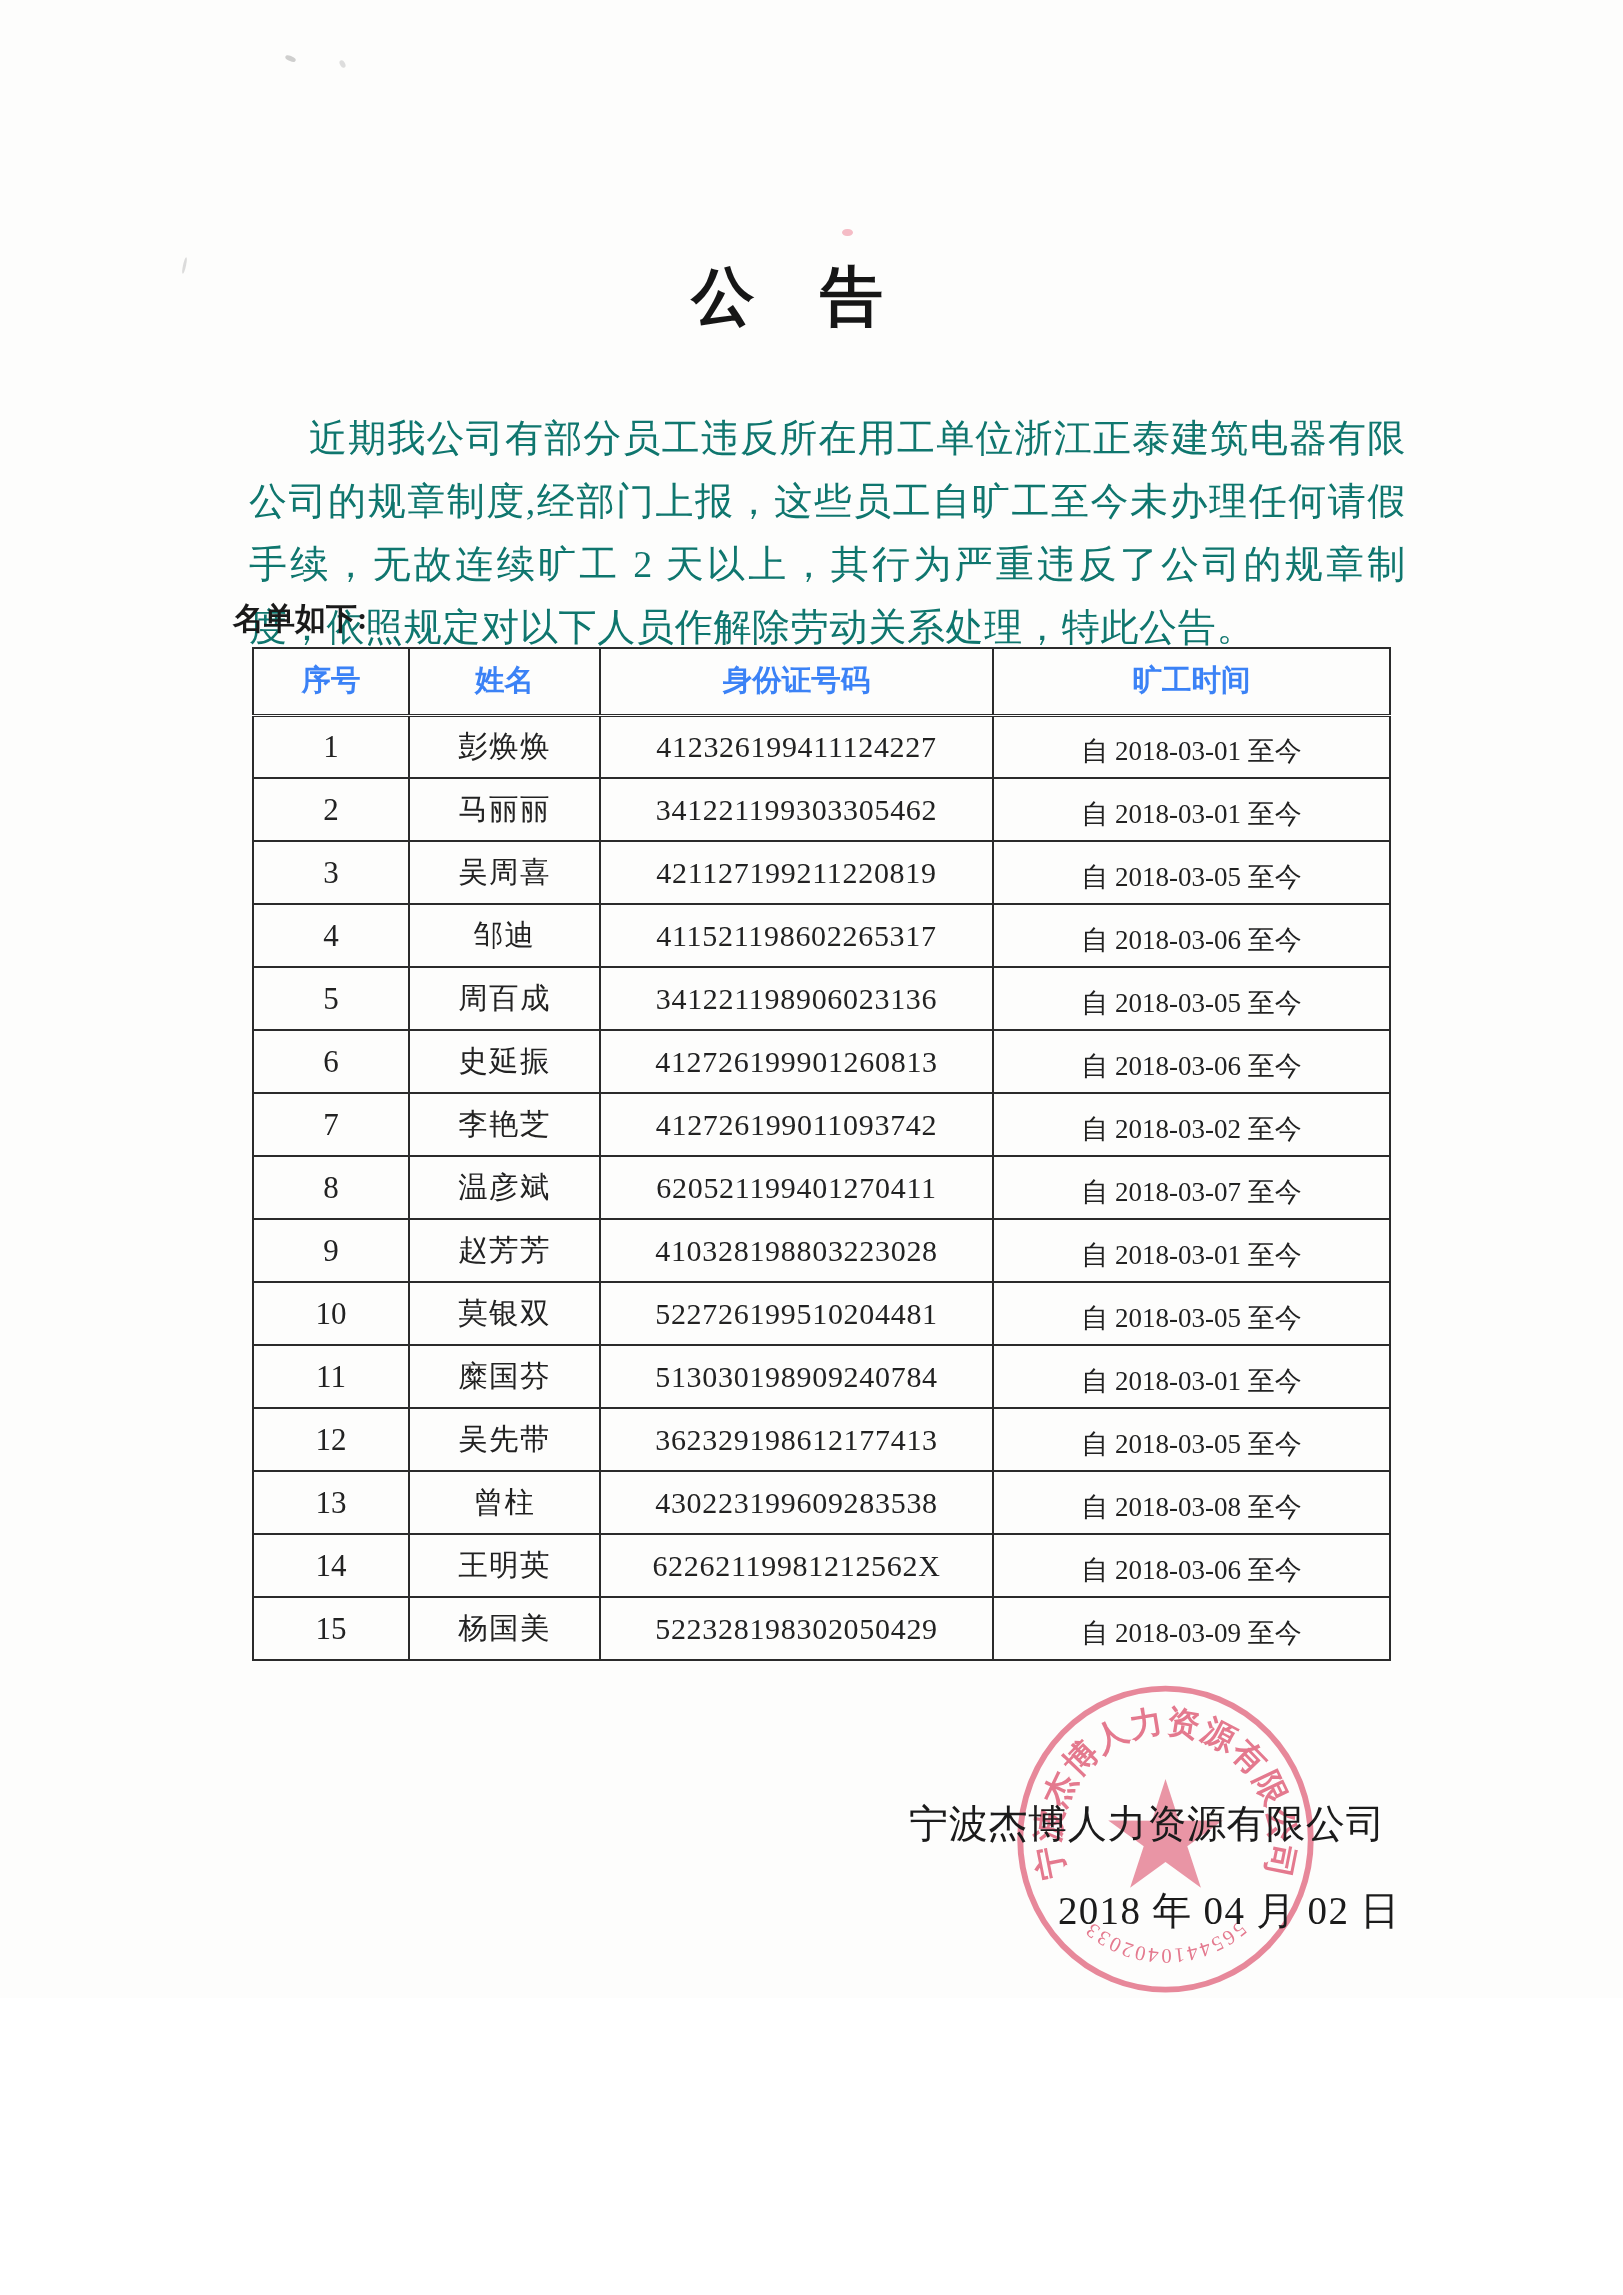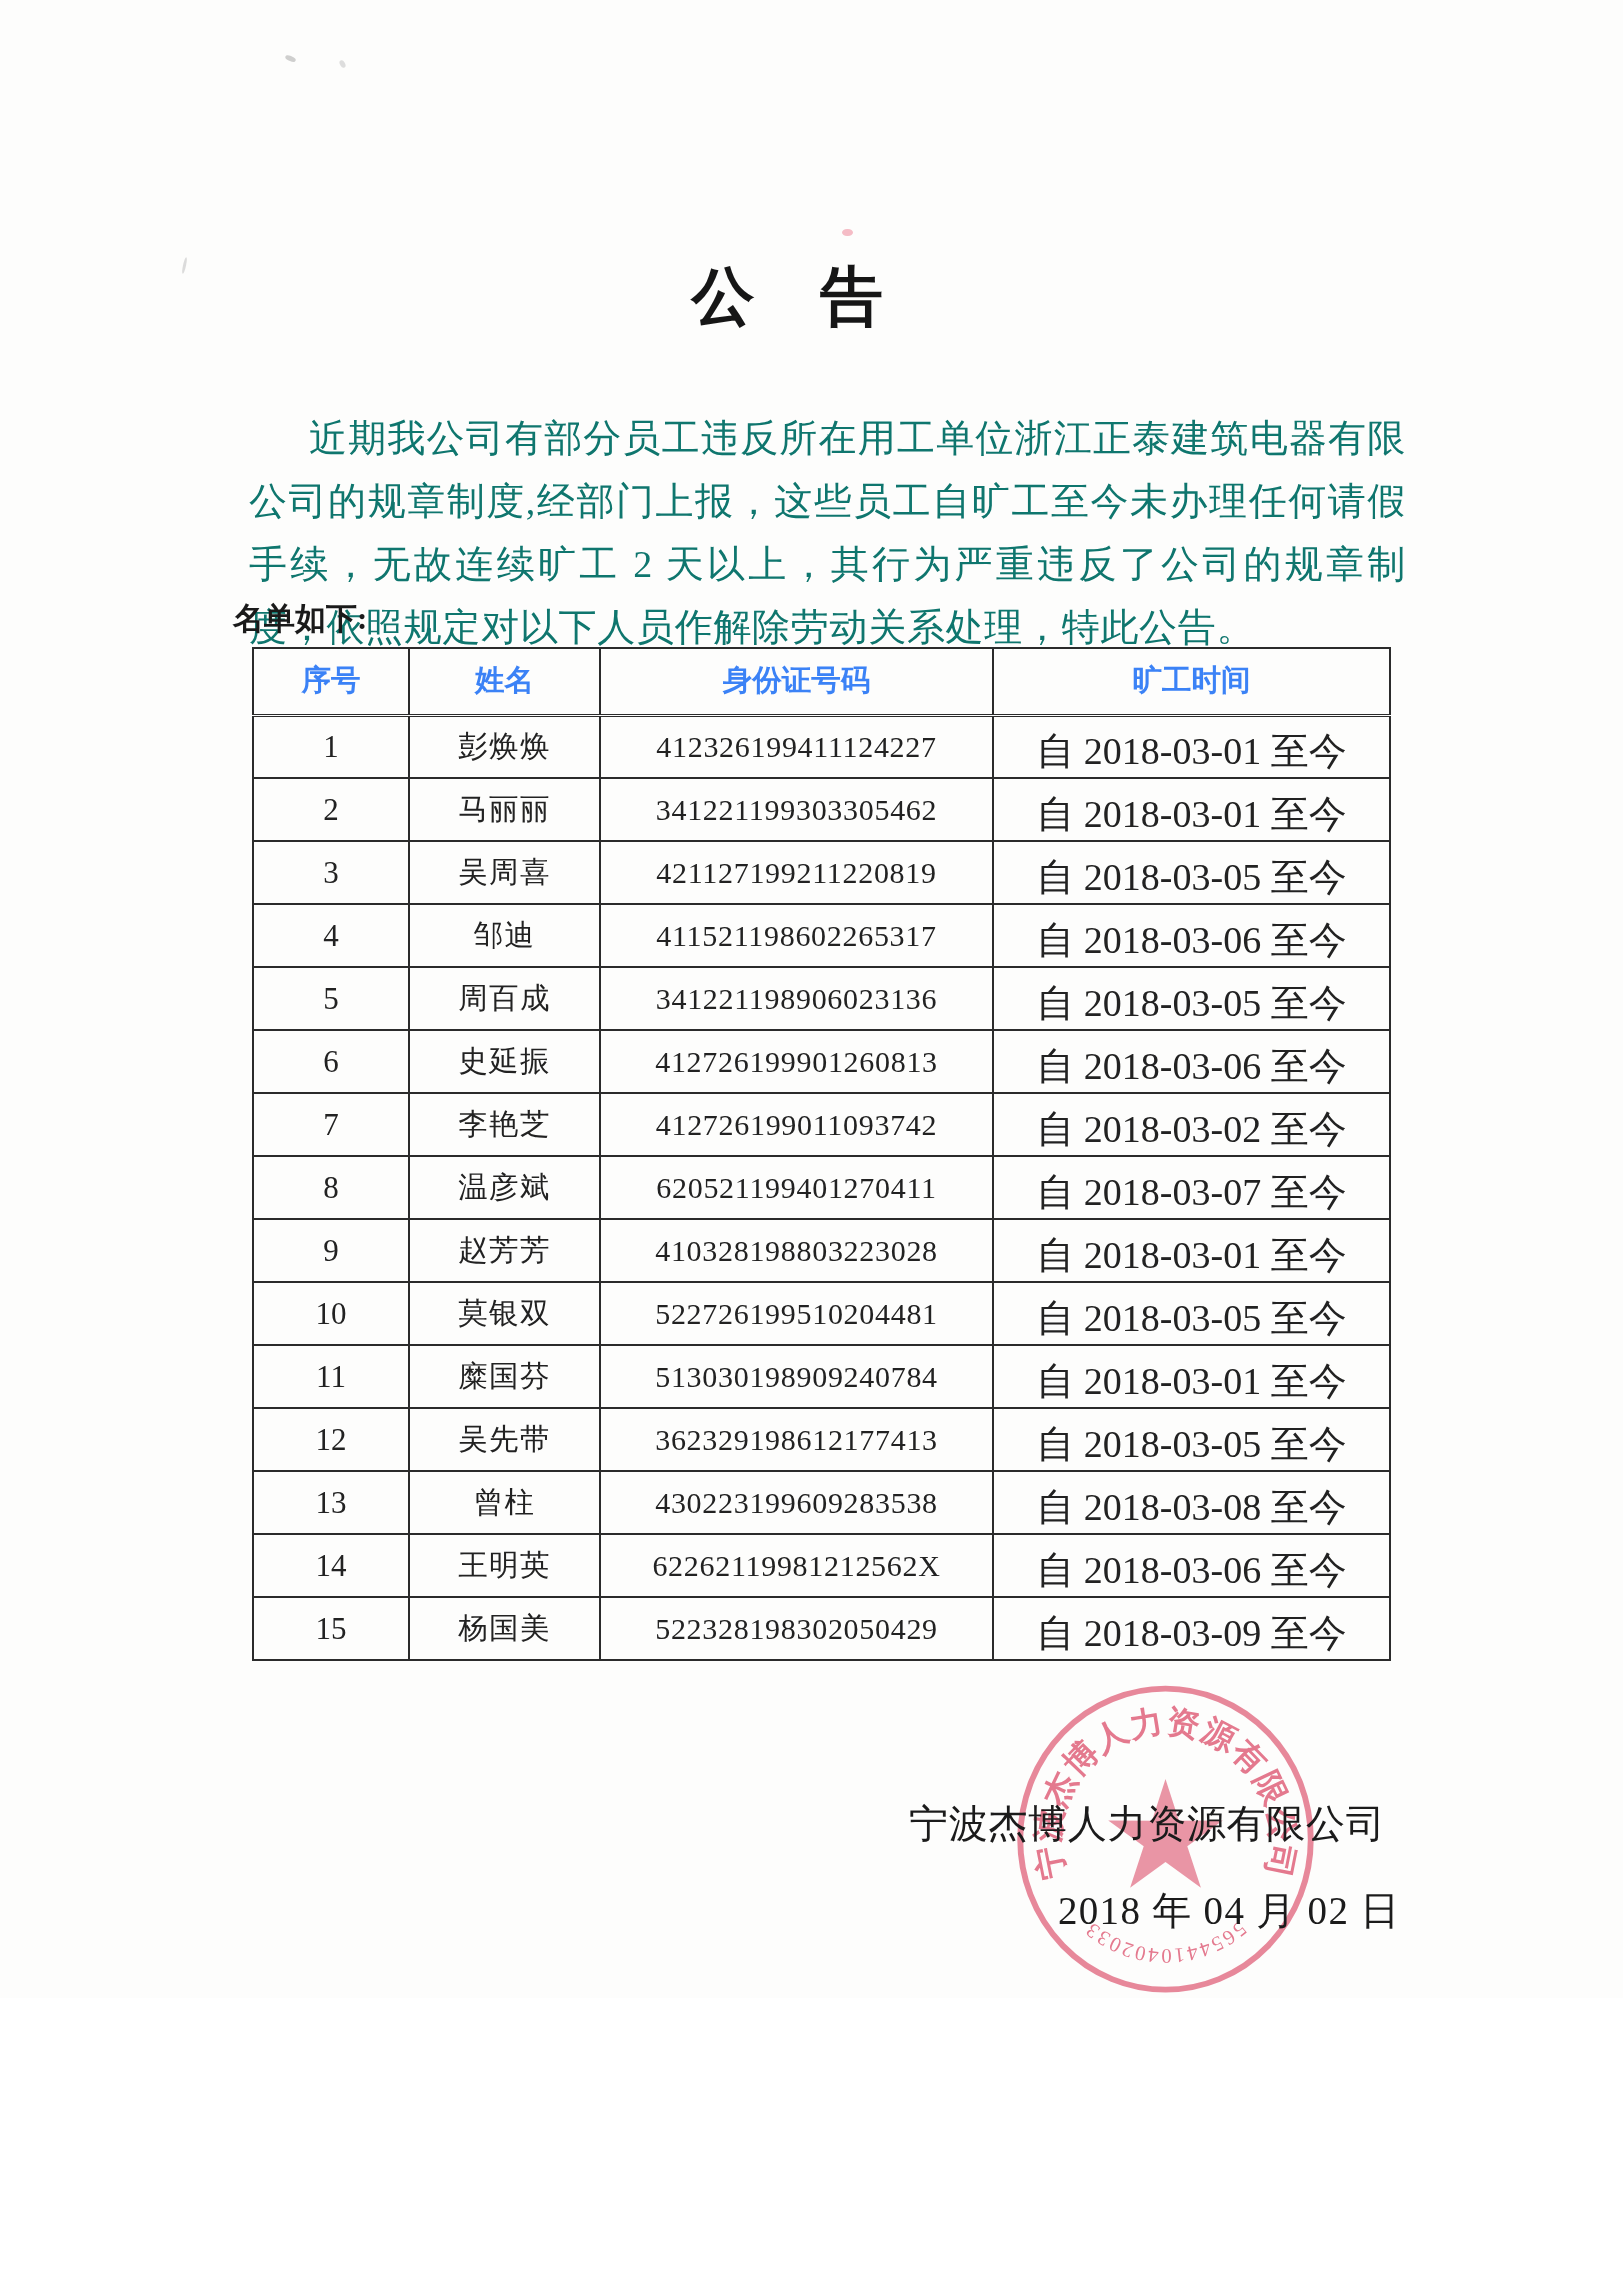--- a/index.html
+++ b/index.html
@@ -28,21 +28,21 @@
       border-left:2px solid #2b2b2b;border-right:2px solid #2b2b2b;
       border-top:2.6px solid #2b2b2b;border-bottom:2.6px solid #2b2b2b;
       text-align:center;vertical-align:middle;padding:0;box-sizing:border-box;
       overflow:hidden;white-space:nowrap;}
   table.roster thead th{height:67px;font-size:29.5px;font-weight:bold;
       border-bottom:3.9px double #2b2b2b;color:#3b82f6;}
   table.roster tbody td{height:63px;color:#222;}
   .c-seq{font-size:31px;}
   .c-name{font-size:29.5px;letter-spacing:1.3px;}
   .c-id{font-size:30px;letter-spacing:0.7px;}
-  .c-period{font-size:38px;padding-top:9.2px !important;font-family:Liberation Serif, serif;}
+  .c-period{font-size:27px;padding-top:9.2px !important;font-family:Liberation Serif, serif;}
 
   .seal{position:absolute;left:1015px;top:1684px;width:301px;height:311px;}
   .seal-border{fill:none;stroke-width:9;opacity:.7;}
   .seal-arc-text{font-size:50px;font-weight:bold;letter-spacing:2px;opacity:.78;
                  font-family:"Liberation Serif","DejaVu Serif",serif;}
   .seal-num-text{font-size:32px;letter-spacing:3px;opacity:.78;
                  font-family:"Liberation Serif","DejaVu Serif",serif;}
   .seal-star{opacity:.62;}
 
   .sign-company{position:absolute;left:909px;top:1797px;font-size:39px;

